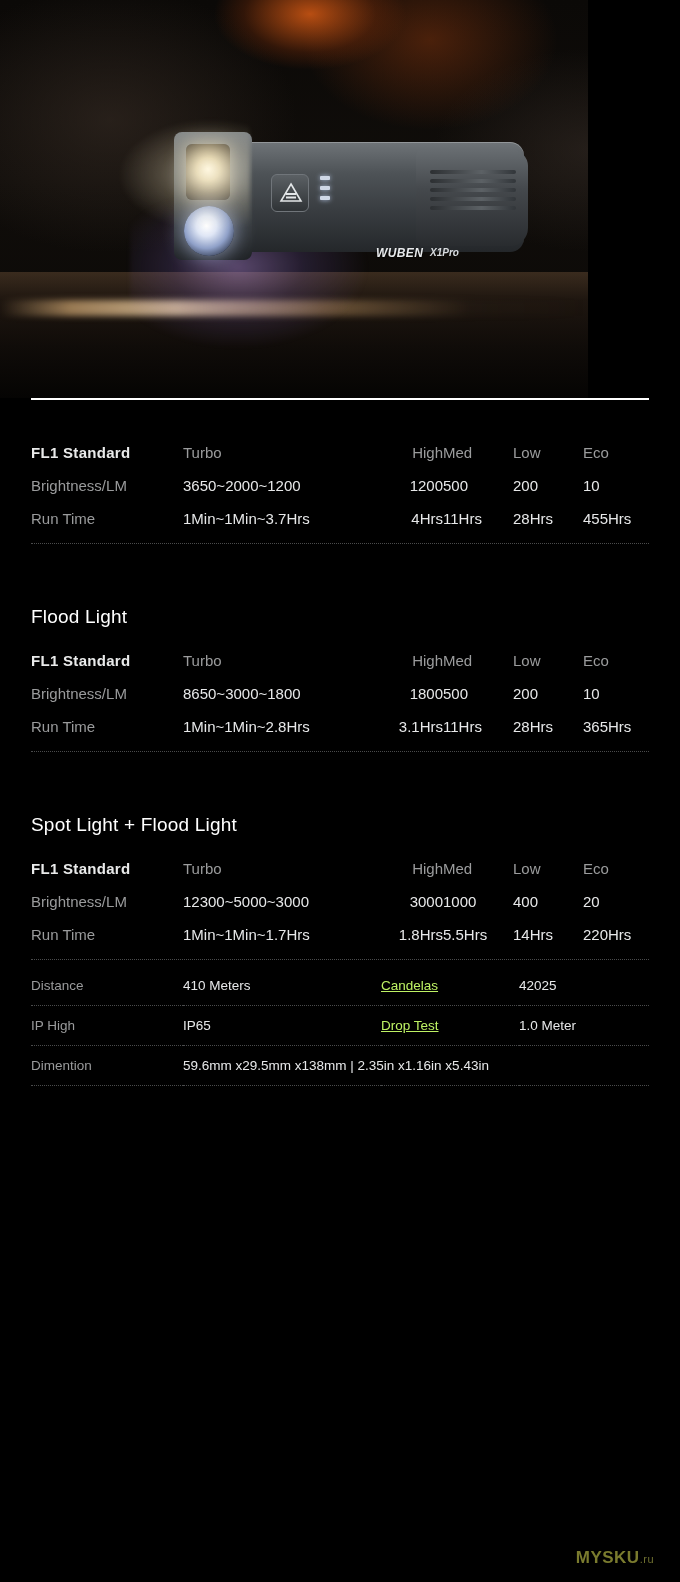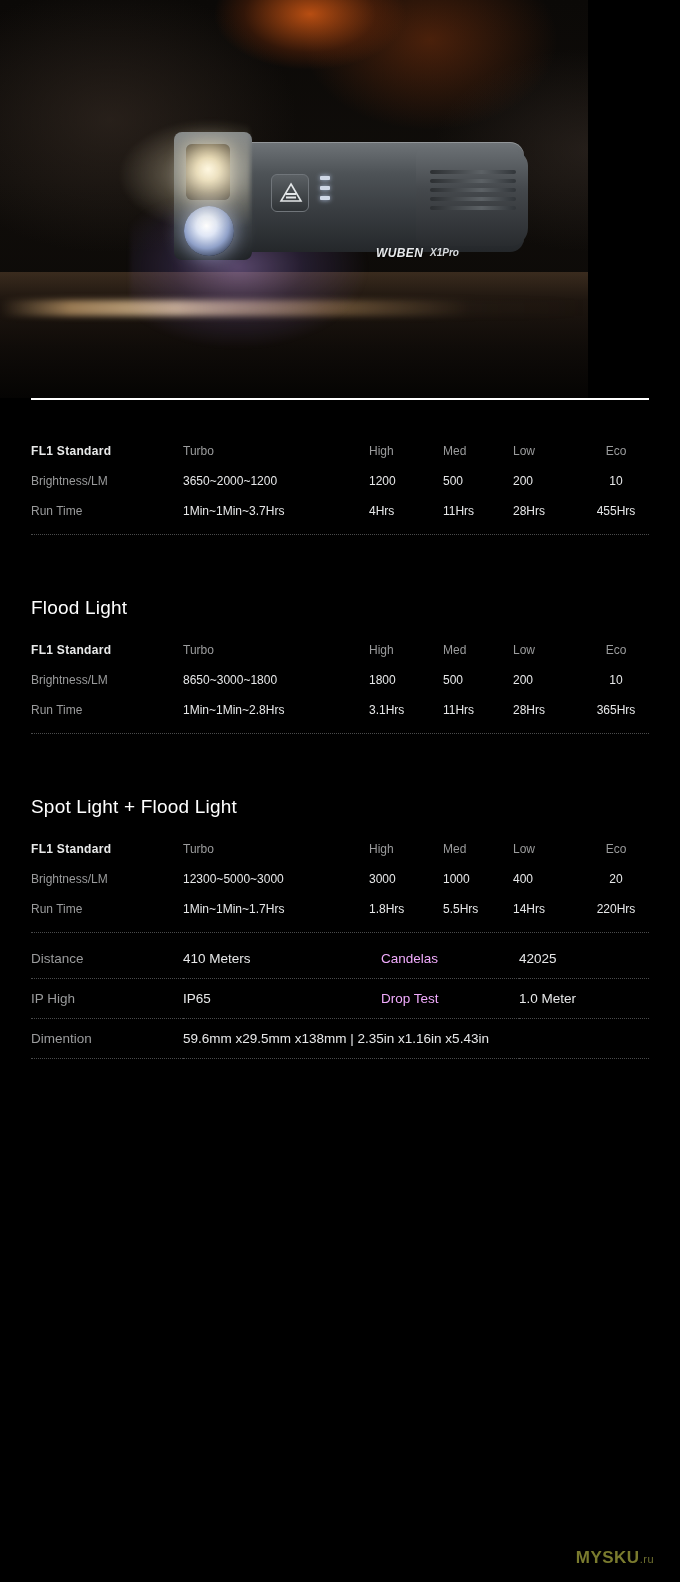--- a/index.html
+++ b/index.html
@@ -213,36 +213,36 @@
   .group-title {
     font-size: 19px;
     color: #ffffff;
     margin-bottom: 16px;
     letter-spacing: 0.2px;
   }
 
   table.spec {
     width: 100%;
     border-collapse: collapse;
-    font-size: 12px;
+    font-size: 15px;
     color: #b9babb;
   }
   table.spec td {
     padding: 8px 0;
     white-space: nowrap;
     vertical-align: middle;
   }
   table.spec tr.head td { color: #d6d7d8; }
   table.spec tr.head td.lbl { color: #e9eaea; font-weight: bold; letter-spacing: 0.3px;}
   td.lbl { width: 152px; color: #9a9b9c; }
   td.c1  { width: 186px; color: #e7e8e9; margin-top: 8px; }
-  td.c2  { width: 74px; color: #e7e8e9; }
+  td.c2  { width: 74px; color: #e7e8e9; text-align: right; }
   td.c3  { width: 70px; color: #e7e8e9; }
   td.c4  { width: 70px; color: #e7e8e9; }
-  td.c5  { color: #e7e8e9; text-align: center; }
+  td.c5  { color: #e7e8e9; }
   table.spec tr.head td.c1,
   table.spec tr.head td.c2,
   table.spec tr.head td.c3,
   table.spec tr.head td.c4,
   table.spec tr.head td.c5 { color: #9b9c9d; }
 
   .divider {
     border-top: 1px dotted #4a4b4c;
     margin-top: 8px;
   }
@@ -256,21 +256,21 @@
     margin-top: 4px;
   }
   table.pairs td {
     padding: 12px 0;
     vertical-align: middle;
     white-space: nowrap;
   }
   table.pairs tr { border-bottom: 1px dotted #4a4b4c; }
   td.pl { width: 152px; color: #9a9b9c; }
   td.pv { width: 198px; color: #e7e8e9; }
-  td.pl2 { width: 138px; color: #f0abfc; }
+  td.pl2 { width: 138px; color: #bef264; text-decoration: underline; }
   td.pv2 { color: #e7e8e9; }
 
   .watermark {
     position: absolute;
     right: 26px;
     bottom: 14px;
     font-size: 17px;
     font-weight: bold;
     color: #7a7b2e;
     letter-spacing: 0.5px;

